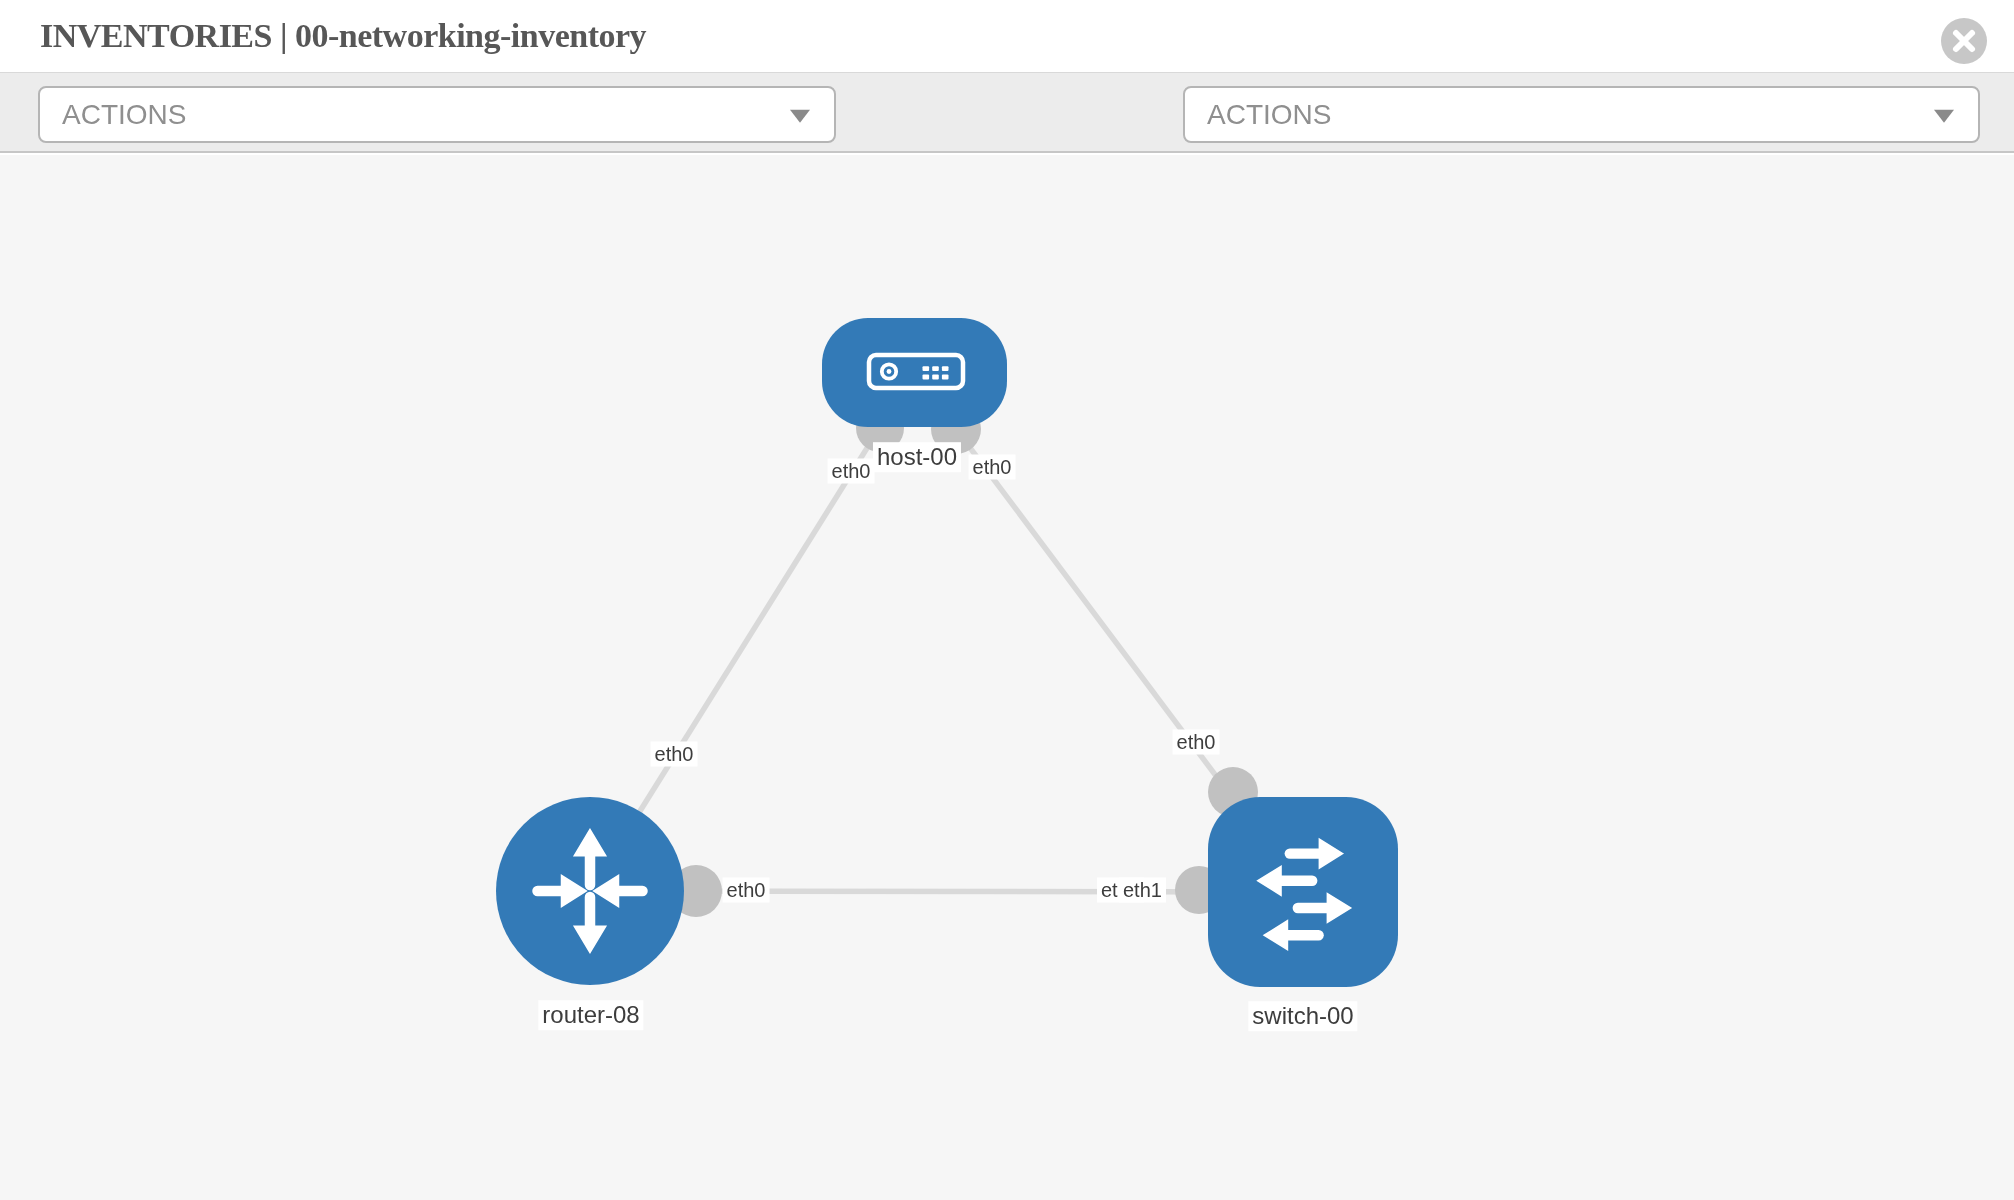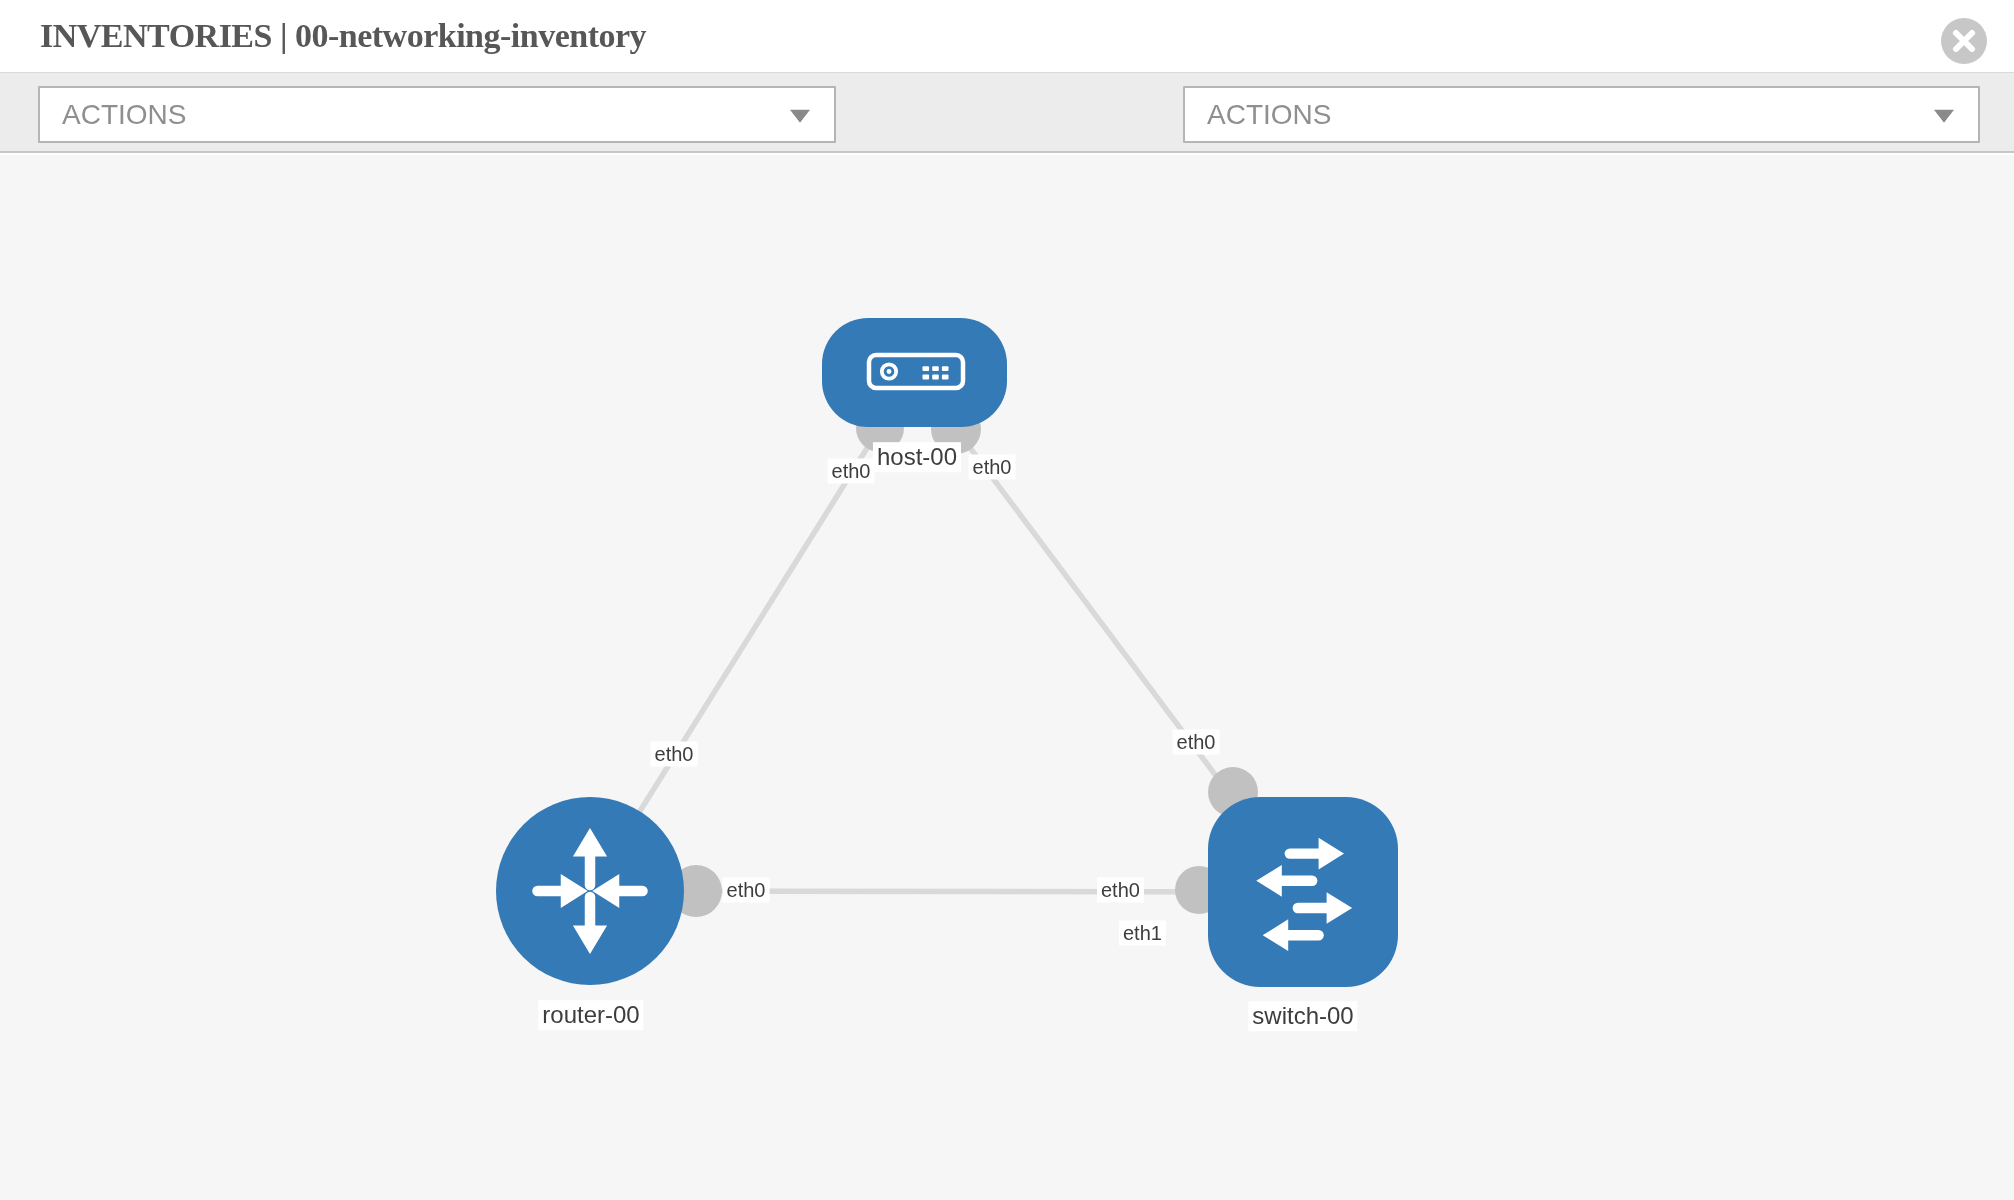--- a/index.html
+++ b/index.html
@@ -17,21 +17,21 @@
   .header{position:absolute;left:0;top:0;width:100%;height:72px;background:#fff;}
   .title{position:absolute;left:40px;top:50%;transform:translateY(-50%);
     font-size:34px;font-weight:700;color:var(--title-text);letter-spacing:-0.5px;font-family:Liberation Serif, serif;}
   .close-btn{position:absolute;right:27px;top:18px;width:46px;height:46px;border:none;
     border-radius:50%;background:var(--close-gray);cursor:pointer;padding:0;}
 
   
   .toolbar{position:absolute;left:0;top:72px;width:100%;height:81px;
     background:var(--toolbar-bg);border-top:1px solid #d9d9d9;border-bottom:2px solid #c6c6c6;}
   .select-box{position:absolute;top:13px;height:57px;background:#fff;
-    border:2px solid var(--control-border);border-radius:1px;cursor:pointer;}
+    border:2px solid var(--control-border);border-radius:8px;cursor:pointer;}
   .select-box .sel-label{position:absolute;left:22px;top:50%;transform:translateY(-50%);
     font-size:28px;color:var(--muted-text);}
   .caret{position:absolute;right:24px;top:50%;transform:translateY(-40%);width:0;height:0;
     border-left:10px solid transparent;border-right:10px solid transparent;
     border-top:13px solid #8a8a8a;}
   .actions-box{left:38px;width:798px;}
   .search-box{left:1183px;width:797px;}
   .tool-icon-btn{position:absolute;top:92px;background:none;border:none;cursor:pointer;padding:0;}
 
   
@@ -145,25 +145,25 @@
           <polygon points="23,43 37.5,34 37.5,52" stroke-width="1"></polygon>
           <line x1="48" y1="60" x2="68" y2="60"></line>
           <polygon points="81,60 66.5,51 66.5,69" stroke-width="1"></polygon>
           <line x1="61" y1="77" x2="40" y2="77"></line>
           <polygon points="27,77 41.5,68 41.5,86" stroke-width="1"></polygon>
         </g>
       </g>
     </svg>
 
     <div class="node-label" style="left:917px;top:302px;">host-00</div>
-    <div class="node-label" style="left:591px;top:860px;">router-00</div>
+    <div class="node-label" style="left:591px;top:860px;">router-08</div>
     <div class="node-label" style="left:1303px;top:861px;">switch-00</div>
 
     <div class="iface-label centered" style="left:851px;top:316px;">eth0</div>
     <div class="iface-label centered" style="left:992px;top:312px;">eth0</div>
     <div class="iface-label centered" style="left:674px;top:599px;">eth0</div>
     <div class="iface-label centered" style="left:1196px;top:587px;">eth0</div>
     <div class="iface-label centered" style="left:746px;top:735px;">eth0</div>
     <div class="iface-label left-anchored" style="left:1097px;top:735px;">eth0</div>
-    <div class="iface-label left-anchored" style="left:1119px;top:735px;margin-top:43px;">eth1</div>
+    <div class="iface-label left-anchored" style="left:1119px;top:735px;">eth1</div>
 
   </div>
 </div>
 
 </body></html>

